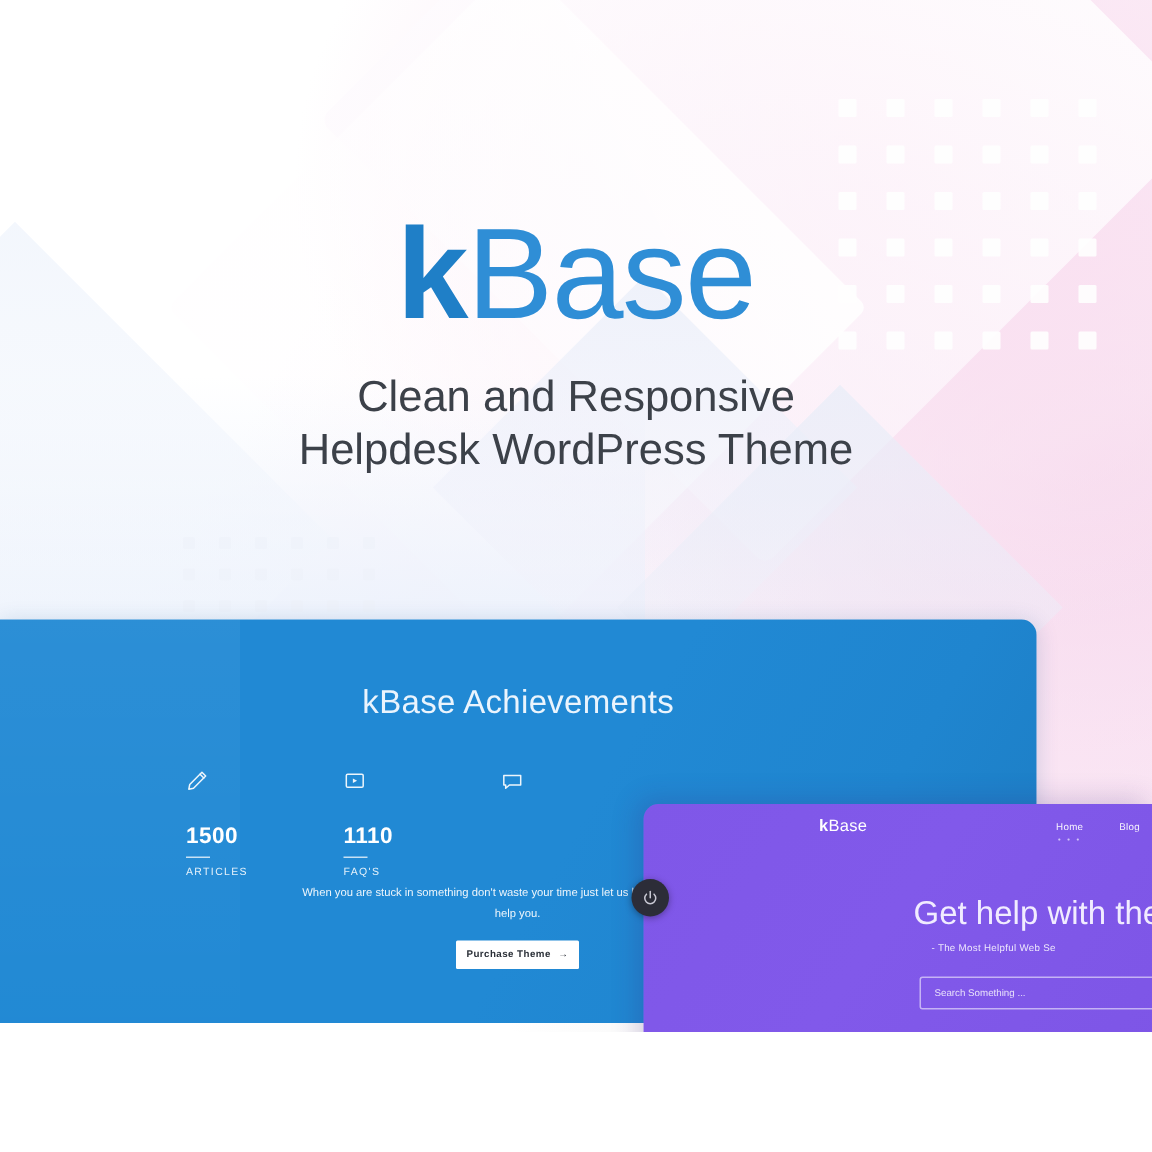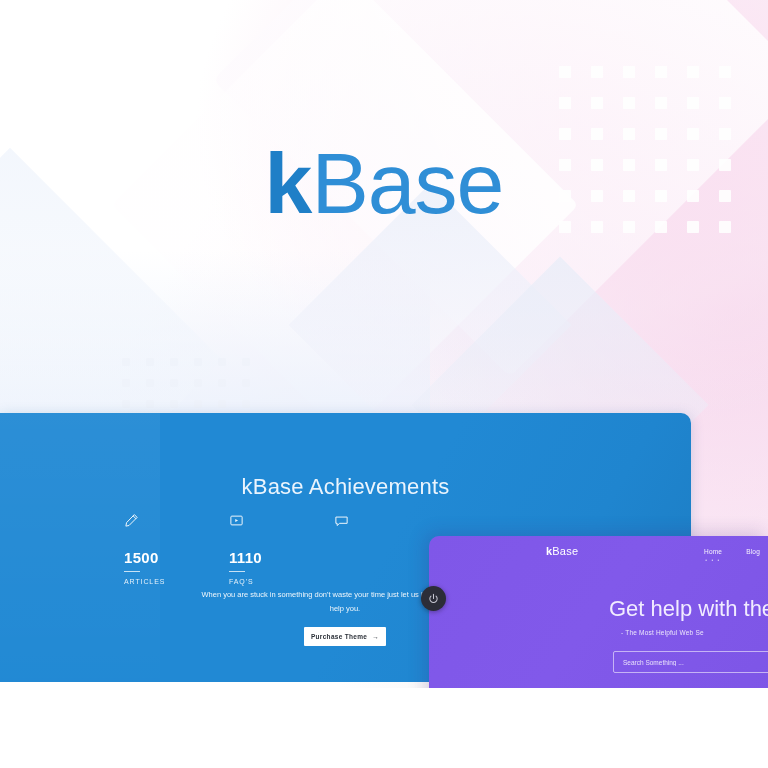--- a/index.html
+++ b/index.html
@@ -143,21 +143,20 @@
     background: linear-gradient(180deg, rgba(255,255,255,0.05), rgba(255,255,255,0));
   }
   .blue-title {
     position: absolute;
     left: 0; top: 42px; width: 691px;
     text-align: center;
     color: #eaf4fd;
     font-size: 22px;
     font-weight: 400;
     letter-spacing: 0.2px;
-    margin-top: 19px;
   }
   .stats {
     position: absolute;
     left: 124px; top: 100px;
     width: 480px;
     display: flex;
   }
   .stat {
     width: 105px;
     color: #ffffff;
@@ -393,20 +392,24 @@
       <div class="dot"></div>
       <div class="dot"></div>
       <div class="dot"></div>
       <div class="dot"></div>
       <div class="dot"></div>
       <div class="dot"></div>
     </div>
 
   <div class="hero">
     <div class="logo-wrap"><span class="logo-k">k</span><span>Base</span></div>
+    <div class="hero-sub">
+      <span class="l1">Clean and Responsive</span>
+      <span class="l2">Helpdesk WordPress Theme</span>
+    </div>
   </div>
 
   <div id="blue-card">
     <div class="blue-title">kBase Achievements</div>
 
     <div class="stats">
 
       <div class="stat">
         <div class="stat-icon">
           <svg width="15" height="15" viewBox="0 0 24 24" fill="none" stroke="#ffffff" stroke-width="1.6" stroke-linecap="round" stroke-linejoin="round">

